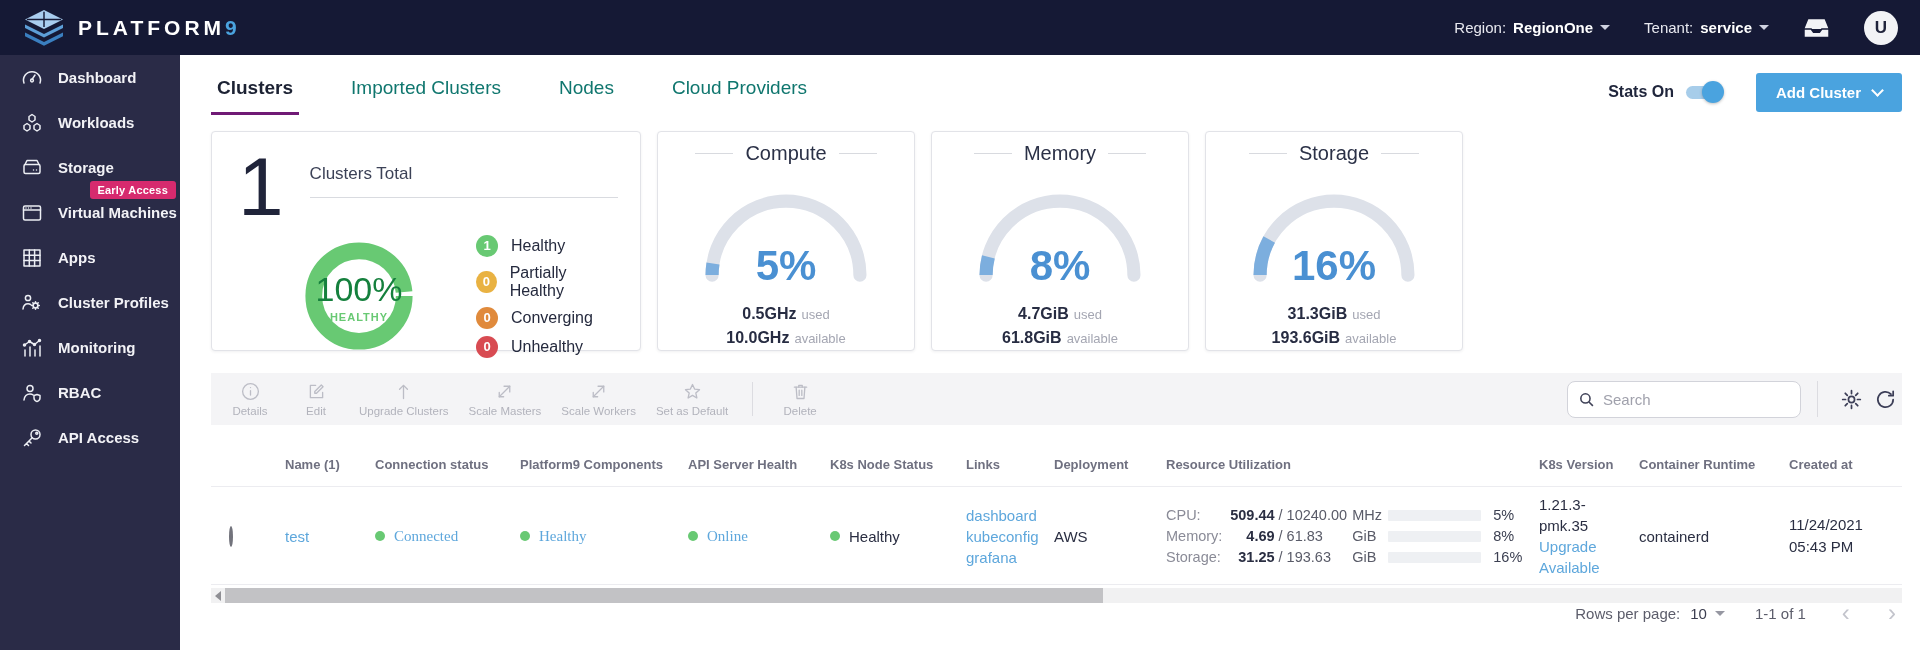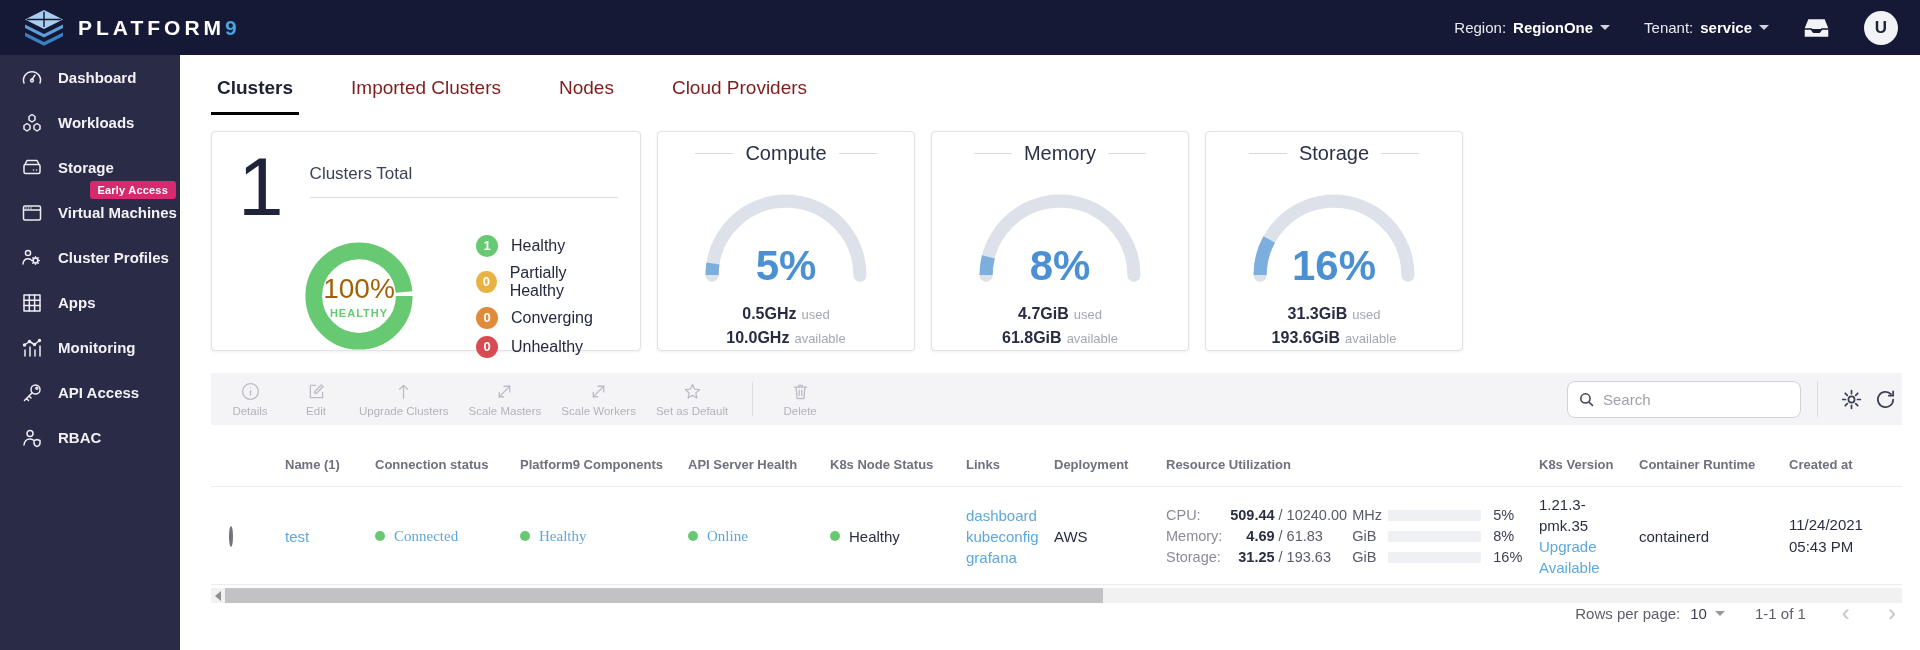--- a/index.html
+++ b/index.html
@@ -32,22 +32,22 @@
   .side-item.selected svg { stroke:#20263c; }
   .ea-badge { position:absolute; right:4px; top:-9px; background:#d62a6e; color:#fff;
     font-size:11px; font-weight:bold; padding:3px 8px; border-radius:3px; letter-spacing:.2px; }
 
   
   .main { position:absolute; left:180px; top:55px; width:1740px; height:595px; background:#fff; }
 
   
   .tabs-row { position:absolute; left:31px; top:14px; right:18px; display:flex; align-items:center; }
   .tabs { display:flex; gap:46px; }
-  .tab { font-size:19px; color:#7f1d1d; padding:8px 6px 13px; cursor:pointer; }
-  .tab.active { color:#1c2233; font-weight:bold; border-bottom:3px solid #000000; }
+  .tab { font-size:19px; color:#0f766e; padding:8px 6px 13px; cursor:pointer; }
+  .tab.active { color:#1c2233; font-weight:bold; border-bottom:3px solid #701a75; }
   .tabs-right { margin-left:auto; display:flex; align-items:center; gap:36px; }
   .stats-toggle { display:flex; align-items:center; gap:12px; cursor:pointer; }
   .stats-label { font-size:16px; color:#20263c; font-weight:bold; }
   .toggle-track { position:relative; width:34px; height:13px; border-radius:7px; background:#a7cdea; }
   .toggle-knob { position:absolute; right:-4px; top:-5px; width:22px; height:22px; border-radius:50%;
     background:#4aa3df; box-shadow:0 1px 3px rgba(0,0,0,.25); }
   .add-cluster { background:#4aa3df; color:#fff; border:none; border-radius:3px; height:39px;
     padding:0 20px; font-size:15px; font-weight:bold; display:flex; align-items:center; gap:12px;
     cursor:pointer; font-family:inherit; }
   .chev-down-w { width:9px; height:9px; border-right:2px solid #fff; border-bottom:2px solid #fff;
@@ -59,21 +59,21 @@
     box-shadow:0 1px 3px rgba(40,44,63,.07); height:220px; }
   .card-clusters { width:430px; padding:16px 22px 0 26px; }
   .cc-top { display:flex; align-items:flex-start; gap:26px; }
   .big-count { font-size:82px; font-weight:300; color:#20243a; line-height:.95; }
   .cc-title-wrap { flex:1; padding-top:16px; }
   .cc-title { font-size:17px; color:#3c4257; padding-bottom:13px; border-bottom:1px solid #d9dbe0; }
   .cc-body { display:flex; align-items:center; margin-top:2px; }
   .donut-wrap { position:relative; width:118px; height:118px; margin-left:62px; }
   .donut-center { position:absolute; inset:0; display:flex; flex-direction:column;
     align-items:center; justify-content:center; }
-  .donut-pct { font-size:28px; color:#a16207; }
+  .donut-pct { font-size:34px; color:#15803d; }
   .donut-sub { font-size:11px; font-weight:bold; letter-spacing:1px; color:#68c973; margin-top:2px; }
   .legend { margin-left:58px; }
   .legend-row { display:flex; align-items:center; gap:13px; margin:7px 0; }
   .legend-badge { width:22px; height:22px; border-radius:50%; color:#fff; font-size:13px;
     font-weight:bold; display:flex; align-items:center; justify-content:center; }
   .lb-green { background:#68c973; } .lb-yellow { background:#e9b242; }
   .lb-orange { background:#e08a3c; } .lb-red { background:#d84b52; }
   .legend-label { font-size:16px; color:#252a3e; }
 
   .card-gauge { width:258px; padding:18px 18px 0; display:flex; flex-direction:column; align-items:center;justify-content:flex-end; }
@@ -218,71 +218,83 @@
       <span class="ea-badge">Early Access</span>
       <svg viewBox="0 0 24 24">
           <rect x="3.5" y="5" width="17" height="14" rx="1.5"></rect>
           <path d="M3.5 9h17"></path>
           <path d="M6 7h.01M8.5 7h.01M11 7h.01"></path>
         </svg>
       <span>Virtual Machines</span>
     </div>
     <div class="side-item">
       <svg viewBox="0 0 24 24">
+          <rect x="4" y="4" width="16" height="16"></rect>
+          <path d="M4 9.3h16M4 14.6h16M9.3 4v16M14.6 4v16"></path>
+        </svg>
+      <span>Apps</span>
+    </div>
+    <div class="side-item">
+      <svg viewBox="0 0 24 24">
           <circle cx="8" cy="7" r="2.6"></circle>
           <path d="M3 18c.4-3.4 2.6-5.2 5-5.2 1 0 2 .3 2.8.9"></path>
           <circle cx="15.5" cy="14.5" r="2.4"></circle>
           <path d="M15.5 10.7v1.4M15.5 16.9v1.4M11.7 14.5h1.4M17.9 14.5h1.4M12.8 11.8l1 1M17.2 16.2l1 1M18.2 11.8l-1 1M13.8 16.2l-1 1"></path>
         </svg>
       <span>Cluster Profiles</span>
-    </div>
-    <div class="side-item">
-      <svg viewBox="0 0 24 24">
-          <rect x="4" y="4" width="16" height="16"></rect>
-          <path d="M4 9.3h16M4 14.6h16M9.3 4v16M14.6 4v16"></path>
-        </svg>
-      <span>Apps</span>
     </div>
     <div class="side-item">
       <svg viewBox="0 0 24 24">
           <path d="M5 20v-6M10 20v-9M15 20v-6M20 20v-10"></path>
           <path d="M4.5 9 9.5 5.5 14.5 8.5 19.5 4.5"></path>
           <circle cx="4.5" cy="9" r="1"></circle>
           <circle cx="9.5" cy="5.5" r="1"></circle>
           <circle cx="14.5" cy="8.5" r="1"></circle>
           <circle cx="19.5" cy="4.5" r="1"></circle>
         </svg>
       <span>Monitoring</span>
     </div>
     <div class="side-item">
       <svg viewBox="0 0 24 24">
+          <circle cx="10" cy="7.5" r="3"></circle>
+          <path d="M4 19c.5-4 3-6 6-6 1.2 0 2.3.3 3.2 1"></path>
+          <path d="M17 13.5l3 1v2.5c0 1.8-1.3 3-3 3.6-1.7-.6-3-1.8-3-3.6v-2.5Z"></path>
+        </svg>
+      <span>RBAC</span>
+    </div>
+    <div class="side-item">
+      <svg viewBox="0 0 24 24">
           <circle cx="15.5" cy="8.5" r="4.5"></circle>
           <circle cx="16.8" cy="7.2" r="1"></circle>
           <path d="M12.2 11.8 4.5 19.5M6.5 17.5l2 2M9 15l2 2"></path>
         </svg>
       <span>API Access</span>
-    </div>
-    <div class="side-item">
-      <svg viewBox="0 0 24 24">
-          <circle cx="10" cy="7.5" r="3"></circle>
-          <path d="M4 19c.5-4 3-6 6-6 1.2 0 2.3.3 3.2 1"></path>
-          <path d="M17 13.5l3 1v2.5c0 1.8-1.3 3-3 3.6-1.7-.6-3-1.8-3-3.6v-2.5Z"></path>
-        </svg>
-      <span>RBAC</span>
     </div>
   </div>
 
   <div class="main">
 
     <div class="tabs-row">
       <div class="tabs">
         <div class="tab active">Clusters</div>
         <div class="tab">Imported Clusters</div>
         <div class="tab">Nodes</div>
         <div class="tab">Cloud Providers</div>
+      </div>
+      <div class="tabs-right">
+        <div class="stats-toggle">
+          <span class="stats-label">Stats On</span>
+          <span class="toggle-track">
+              <span class="toggle-knob"></span>
+            </span>
+        </div>
+        <button class="add-cluster">
+          <span>Add Cluster</span>
+          <span class="chev-down-w"></span>
+        </button>
       </div>
     </div>
 
     <div class="cards-row">
 
       <div class="card card-clusters">
         <div class="cc-top">
           <div class="big-count">1</div>
           <div class="cc-title-wrap">
               <div class="cc-title">Clusters Total</div>

